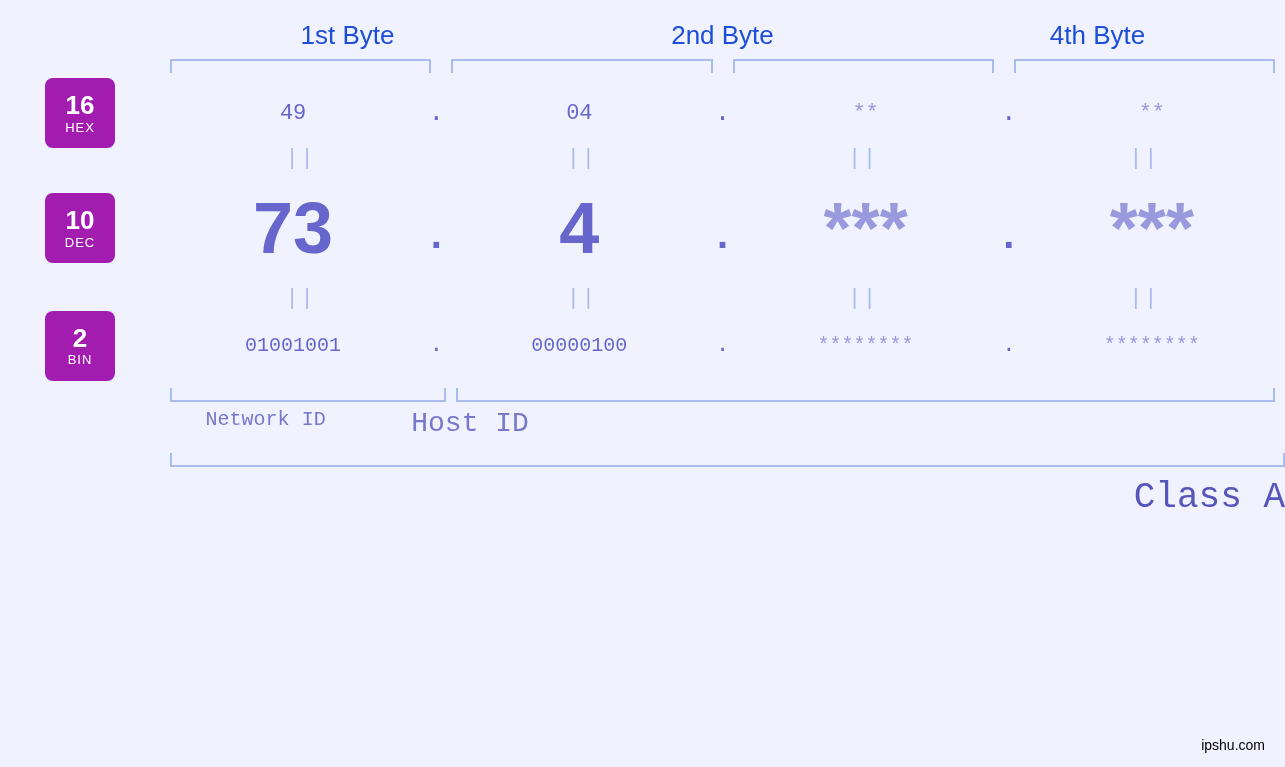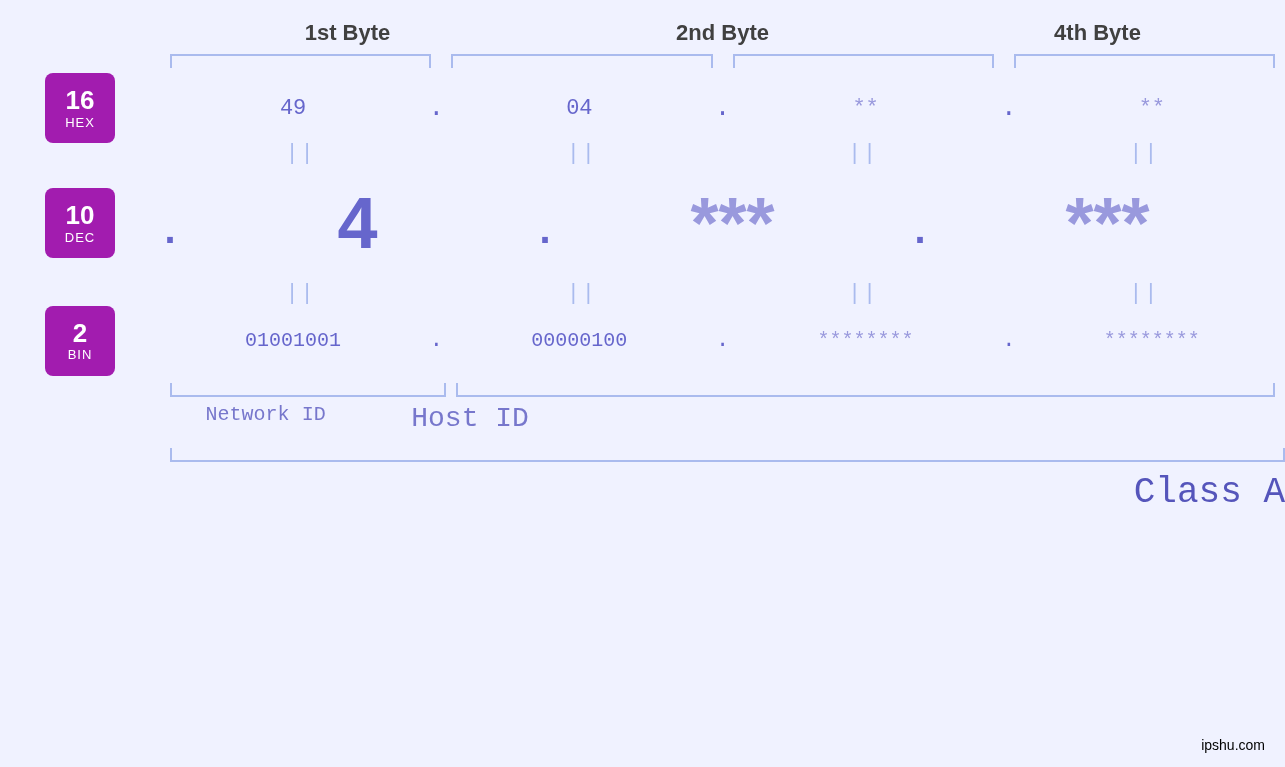--- a/index.html
+++ b/index.html
@@ -26,24 +26,24 @@
     .byte-headers {
       display: flex;
       width: 100%;
       padding-left: 160px;
       margin-top: 20px;
     }
 
     .byte-header {
       flex: 1;
       text-align: center;
-      color: #404040;
-      font-size: 22px;
-      font-family: Arial, sans-serif;
-      font-weight: bold;
+      color: #1d4ed8;
+      font-size: 26px;
+      font-family: Arial, sans-serif;
+      font-weight: normal;
       padding-bottom: 8px;
     }
 
     
     .bracket-row {
       display: flex;
       width: 100%;
       padding-left: 160px;
       margin-bottom: 10px;
     }
@@ -270,20 +270,23 @@
   </div>
 
   <div class="dec-row-wrapper">
     <div class="badge-col">
       <div class="badge">
         <span class="badge-number">10</span>
         <span class="badge-label">DEC</span>
       </div>
     </div>
     <div class="values-row">
+      <div class="byte-cell">
+        <span class="byte-value dec">73</span>
+      </div>
       <div class="sep-col">
           <span class="dot dec">.</span>
         </div>
       <div class="byte-cell">
         <span class="byte-value dec">4</span>
       </div>
       <div class="sep-col">
           <span class="dot dec">.</span>
         </div>
       <div class="byte-cell">

